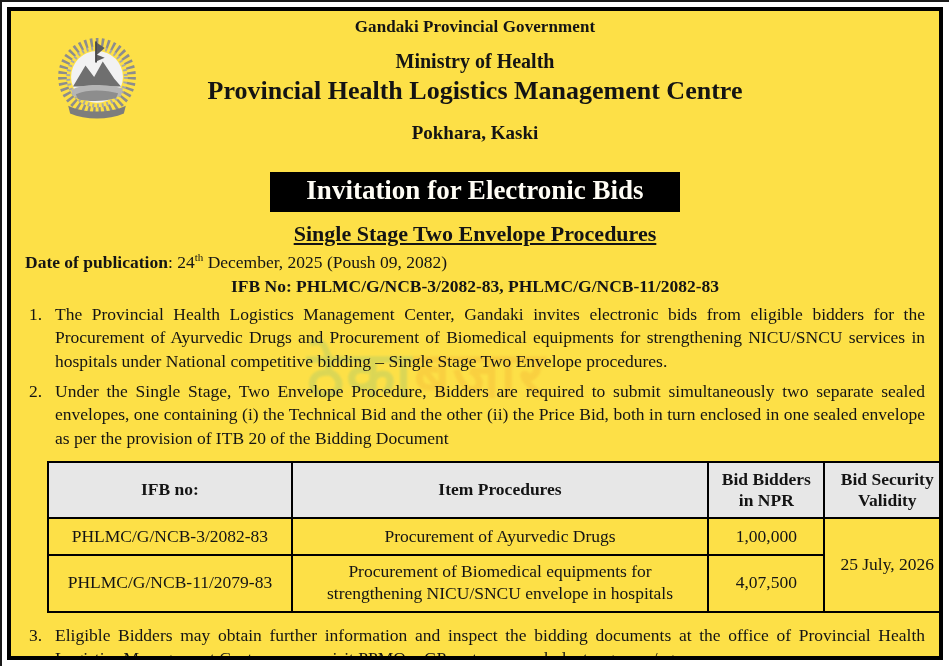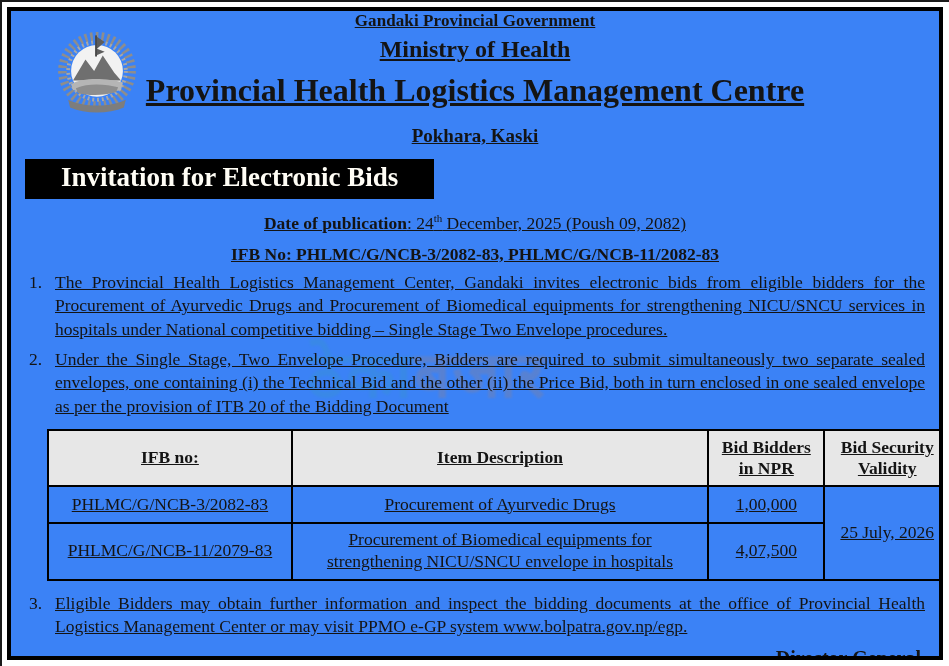--- a/index.html
+++ b/index.html
@@ -14,54 +14,53 @@
   .page {
     position: absolute; left: 0; top: 0;
     width: 949px; height: 666px;
     background: #fff;
     border-top: 2px solid #1a1a1a;
     border-left: 2px solid #1a1a1a;
   }
   .frame {
     position: absolute; left: 5px; top: 5px; right: 6px; bottom: 6px;
     border: 4px solid #000;
-    padding: 0 14px 4px 14px;
-    background: #3b82f6;
+    padding: 6px 14px 4px 14px;
+    background: #fde047;
     overflow: hidden;
-    text-decoration: underline;
   }
   
   .emblem {
     position: absolute; left: 24px; top: 10px;
     width: 96px; height: 96px;
   }
   
   .header { text-align: center; }
   .h-gov   { font-size: 17px; font-weight: bold; letter-spacing: .1px; }
-  .h-min   { font-size: 24px; font-weight: bold; margin-top: 5px; }
-  .h-centre{ font-size: 32px; font-weight: bold; margin-top: 9px; }
+  .h-min   { font-size: 20px; font-weight: bold; margin-top: 13px; }
+  .h-centre{ font-size: 26px; font-weight: bold; margin-top: 3px; }
   .h-loc   { font-size: 19px; font-weight: bold; margin-top: 16px; }
 
-  .titlebar-wrap { margin-top: 12px; }
+  .titlebar-wrap { text-align: center; margin-top: 28px; }
   .titlebar {
     display: inline-block;
     background: #000; color: #fffdf5;
     font-size: 27px; font-weight: bold;
     padding: 3px 36px 6px 36px;
   }
   .subtitle-wrap { text-align: center; margin-top: 9px; }
   .subtitle {
     display: inline-block;
     font-size: 22px; font-weight: bold;
     text-decoration: underline;
   }
-  .publine { text-align: center; font-size: 17.5px; margin-top: 13px; }
+  .publine { text-align: left; font-size: 17.5px; margin-top: 4px; }
   .publine .lbl { font-weight: bold; }
   .publine sup { font-size: 11px; }
-  .ifbline { text-align: center; font-size: 17.5px; font-weight: bold; margin-top: 10px; }
+  .ifbline { text-align: center; font-size: 17.5px; font-weight: bold; margin-top: 3px; }
 
   .numpara {
     position: relative;
     padding-left: 30px;
     font-size: 17.5px;
     line-height: 1.35;
     text-align: justify;
     margin-top: 6px;
   }
   .numpara .num { position: absolute; left: 4px; top: 0; }
@@ -146,40 +145,43 @@
         <div class="h-gov">Gandaki Provincial Government</div>
         <div class="h-min">Ministry of Health</div>
         <div class="h-centre">Provincial Health Logistics Management Centre</div>
         <div class="h-loc">Pokhara, Kaski</div>
       </div>
 
       <div class="titlebar-wrap">
         <div class="titlebar">Invitation for Electronic Bids</div>
       </div>
 
+      <div class="subtitle-wrap">
+        <div class="subtitle">Single Stage Two Envelope Procedures</div>
+      </div>
 
       <div class="publine"><span class="lbl">Date of publication</span><span>: 24</span><sup>th</sup><span> December, 2025 (Poush 09, 2082)</span></div>
 
       <div class="ifbline">IFB No: PHLMC/G/NCB-3/2082-83, PHLMC/G/NCB-11/2082-83</div>
 
       <div class="numpara">
         <span class="num">1.</span>
         <span>The Provincial Health Logistics Management Center, Gandaki invites electronic bids from eligible bidders for the Procurement of Ayurvedic Drugs and Procurement of Biomedical equipments for strengthening NICU/SNCU services in hospitals under National competitive bidding – Single Stage Two Envelope procedures.</span>
       </div>
 
       <div class="numpara">
         <span class="num">2.</span>
         <span>Under the Single Stage, Two Envelope Procedure, Bidders are required to submit simultaneously two separate sealed envelopes, one containing (i) the Technical Bid and the other (ii) the Price Bid, both in turn enclosed in one sealed envelope as per the provision of ITB 20 of the Bidding Document</span>
       </div>
 
       <table class="bids">
         <tbody>
             <tr>
           <th class="col-ifb">IFB no:</th>
-          <th class="col-desc">Item Description</th>
+          <th class="col-desc">Item Procedures</th>
           <th class="col-sec">Bid Bidders in NPR</th>
           <th class="col-val">Bid Security Validity</th>
         </tr>
         <tr class="row1">
           <td>PHLMC/G/NCB-3/2082-83</td>
           <td>Procurement of Ayurvedic Drugs</td>
           <td>1,00,000</td>
           <td rowspan="2">25 July, 2026</td>
         </tr>
         <tr class="row2">

